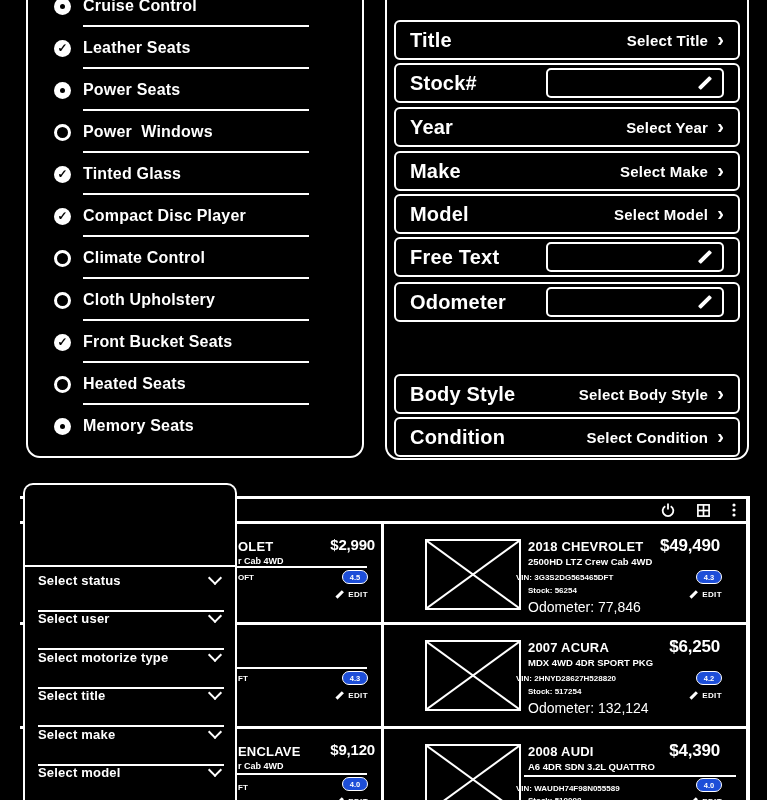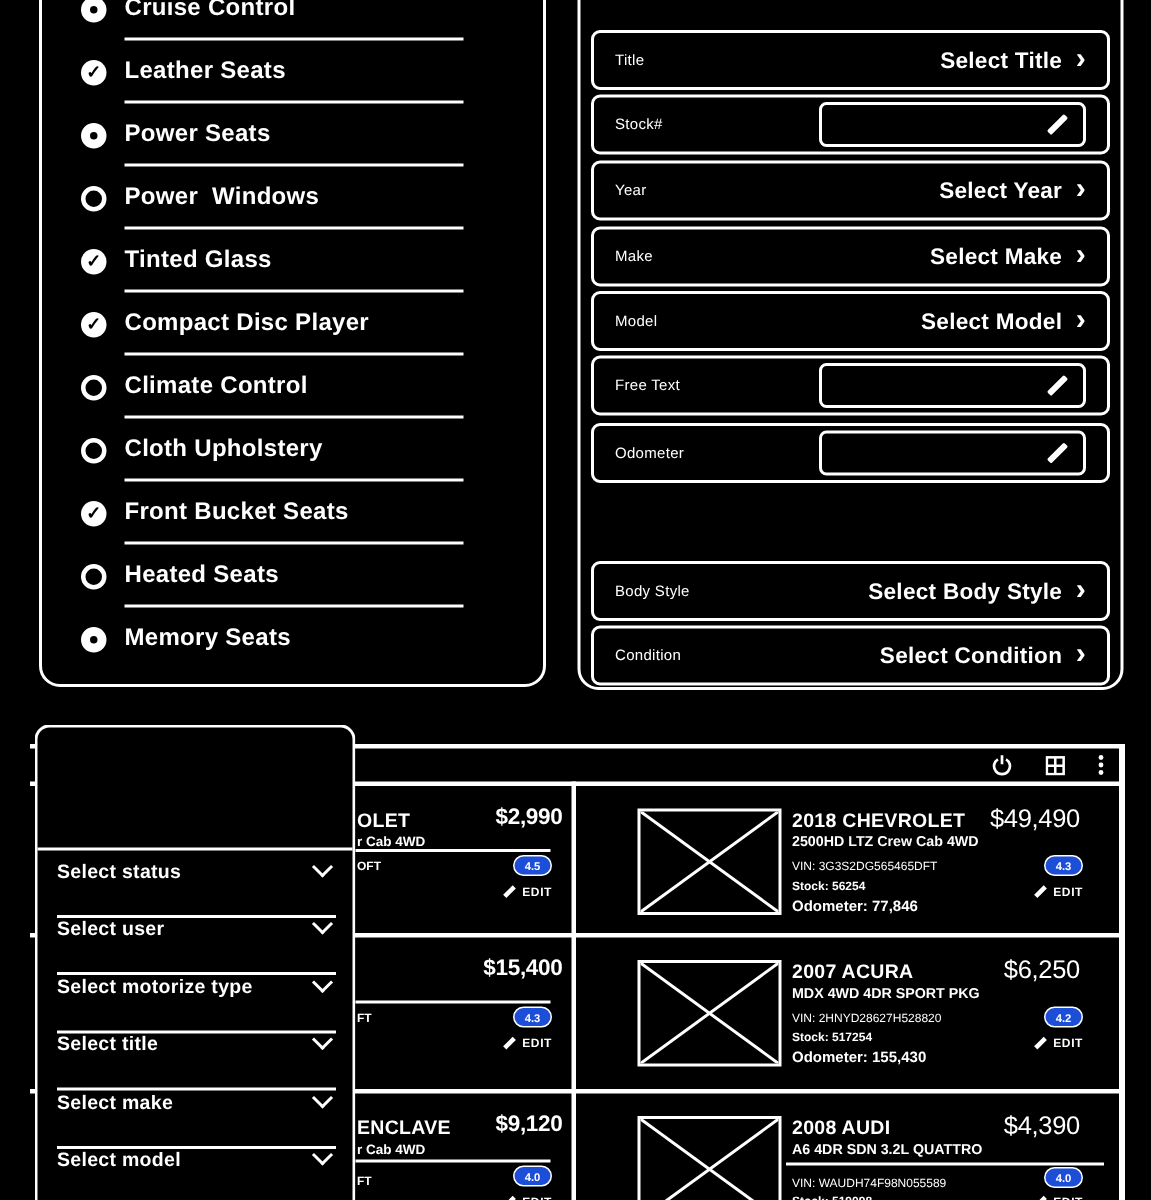--- a/index.html
+++ b/index.html
@@ -22,21 +22,21 @@
   .feat-label{margin-left:12px;font-size:16px;font-weight:700;letter-spacing:.2px;white-space:pre}
   .feat-line{position:absolute;left:55px;bottom:0;width:226px;height:2px;background:#fff}
 
   
   #form{position:absolute;left:385px;top:-40px;width:364px;height:500px;
     border:2px solid #fff;border-radius:14px;background:#000;box-sizing:border-box}
   .form-row{position:absolute;left:7px;right:7px;height:40px;border:2px solid #fff;
     border-radius:6px;display:flex;align-items:center;justify-content:space-between;
     padding:0 14px;box-sizing:border-box;background:#000}.fr1{top:58px}.fr2{top:101px}.fr3{top:145px}.fr4{top:189px}.fr5{top:232px}
   .fr6{top:275px}.fr7{top:320px}.fr8{top:366px}.fr9{top:412px}.fr10{top:455px}
-  .fr-label{font-size:10px;font-weight:400;letter-spacing:.2px}
+  .fr-label{font-size:20px;font-weight:700;letter-spacing:.2px}
   .fr-value{display:flex;align-items:center;font-size:15px;font-weight:700;letter-spacing:.2px}
   .chev-r{font-size:20px;font-weight:700;margin-left:9px;line-height:0;transform:translateY(-1px)}
   .fr-input{width:178px;height:30px;border:2px solid #fff;border-radius:5px;
     position:relative;box-sizing:border-box;background:#000}
   .pencil{position:absolute;right:9px;top:50%;width:16px;height:4px;background:#fff;
     transform:translateY(-50%) rotate(-45deg);border-radius:1px}
 
   
   #listing{position:absolute;left:20px;top:496px;width:730px;height:304px;
     border-top:3px solid #fff;border-right:4px solid #fff;overflow:hidden;
@@ -59,24 +59,24 @@
   .lf-vin{position:absolute;left:218px;top:49px;font-size:8px;font-weight:700}
   .lf-badge{left:322px;top:46px}
   .lf-edit{position:absolute;left:238px;top:66px;width:110px;justify-content:flex-end}
 
   
   .rc-img{position:absolute;left:405px;top:15px;width:92px;height:67px;border:2px solid #fff}
   .rc-img svg{display:block;width:100%;height:100%}
   .rc-title{position:absolute;left:508px;top:15px;font-size:13px;font-weight:700;letter-spacing:.2px}
   .rc-sub{position:absolute;left:508px;top:32px;font-size:9.5px;font-weight:700}
   .rc-price{position:absolute;left:508px;top:12px;width:192px;text-align:right;
-    font-size:17px;font-weight:400;letter-spacing:-.2px}
-  .rc-vin{position:absolute;left:508px;top:49px;font-size:8px;font-weight:400}
+    font-size:17px;font-weight:700;letter-spacing:-.2px}
+  .rc-vin{position:absolute;left:496px;top:49px;font-size:8px;font-weight:700}
   .rc-stock{position:absolute;left:508px;top:62px;font-size:8px;font-weight:700}
-  .rc-odo{position:absolute;left:508px;top:75px;font-size:10px;font-weight:700}
+  .rc-odo{position:absolute;left:508px;top:75px;font-size:14px;font-weight:400}
   .rc-badge{left:676px;top:46px}
   .rc-edit{position:absolute;left:560px;top:66px;width:142px;justify-content:flex-end}
   .rc-line{position:absolute;left:504px;top:46px;width:212px;height:2px;background:#fff;display:none}
   .lr3 .rc-line{display:block}
   .lr3 .rc-vin{top:55px}.lr3 .rc-stock{top:67px}.lr3 .rc-badge{top:49px}.lr3 .rc-edit{top:68px}
   .lr3 .lf-line{top:44px}.lr3 .lf-vin{top:54px}.lr3 .lf-badge{top:48px}.lr3 .lf-edit{top:68px}
 
   .badge{position:absolute;width:26px;height:14px;border:1.5px solid #fff;border-radius:8px;
     display:flex;align-items:center;justify-content:center;font-size:7.5px;font-weight:700;
     box-sizing:border-box;background:#1d4ed8}
@@ -275,42 +275,41 @@
     <span class="rc-stock">Stock: 56254</span>
     <span class="rc-odo">Odometer: 77,846</span>
     <span class="badge rc-badge">4.3</span>
     <span class="edit-btn rc-edit">
         <span class="pencil-mini"></span>
         <span>EDIT</span>
       </span>
   </div>
 
   <div class="lrow lr2">
-    <span class="lf-price">$15,400</span>
     <span class="lf-line"></span>
     <span class="lf-vin">FT</span>
     <span class="badge lf-badge">4.3</span>
     <span class="edit-btn lf-edit">
         <span class="pencil-mini"></span>
         <span>EDIT</span>
       </span>
 
     <span class="rc-img">
       <svg viewBox="0 0 92 67" preserveAspectRatio="none">
         <line class="st" x1="0" y1="0" x2="92" y2="67" stroke-width="2"></line>
         <line class="st" x1="92" y1="0" x2="0" y2="67" stroke-width="2"></line>
       </svg>
     </span>
     <span class="rc-title">2007 ACURA</span>
     <span class="rc-sub">MDX 4WD 4DR SPORT PKG</span>
     <span class="rc-price">$6,250</span>
 
     <span class="rc-vin">VIN: 2HNYD28627H528820</span>
     <span class="rc-stock">Stock: 517254</span>
-    <span class="rc-odo">Odometer: 155,430</span>
+    <span class="rc-odo">Odometer: 132,124</span>
     <span class="badge rc-badge">4.2</span>
     <span class="edit-btn rc-edit">
         <span class="pencil-mini"></span>
         <span>EDIT</span>
       </span>
   </div>
 
   <div class="lrow lr3">
     <span class="lf-title">ENCLAVE</span>
     <span class="lf-sub">r Cab 4WD</span>

